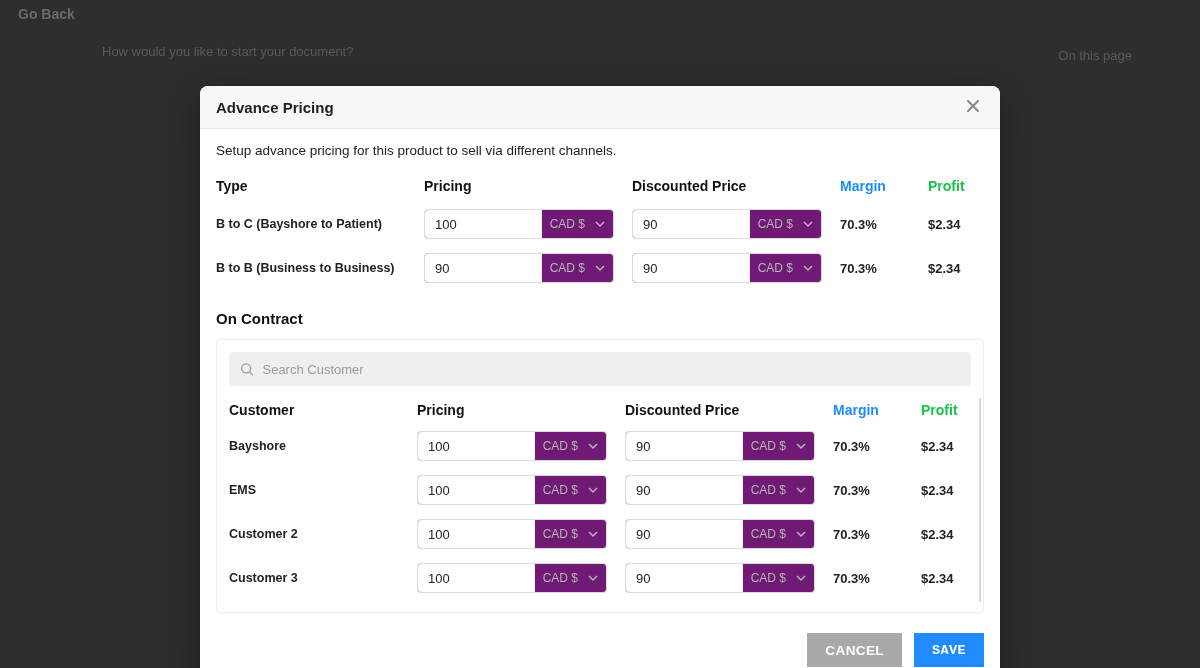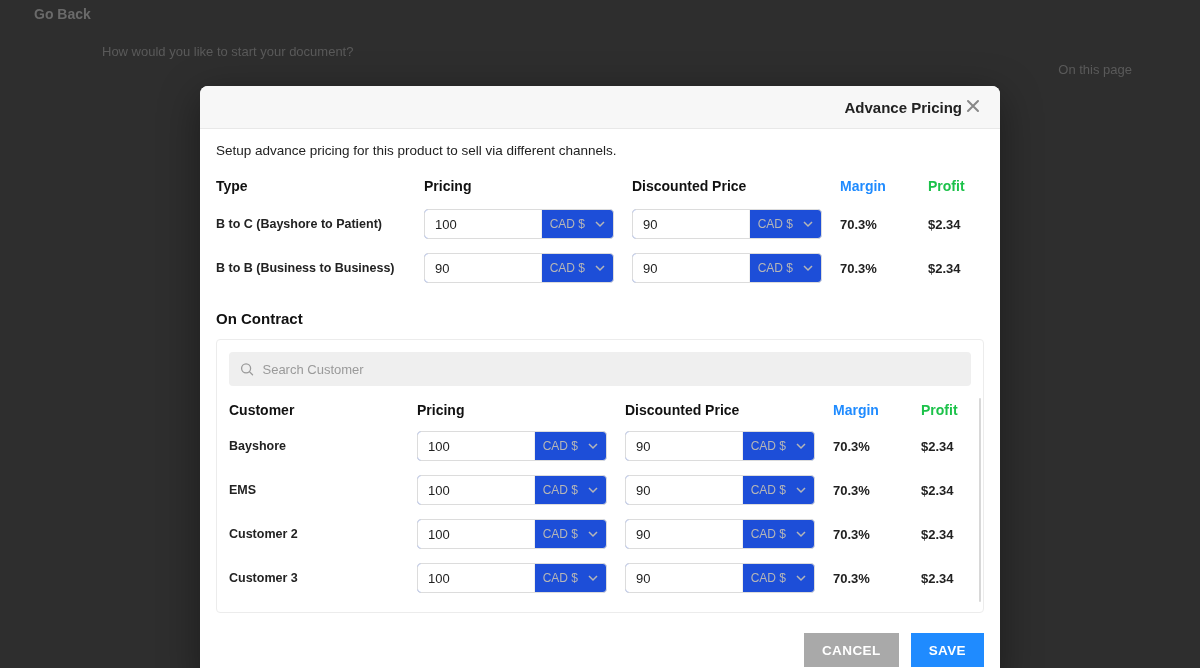--- a/index.html
+++ b/index.html
@@ -3,36 +3,36 @@
 <meta charset="utf-8">
 <style>
   * { box-sizing: border-box; margin: 0; padding: 0; }
   html, body { width: 1200px; height: 668px; font-family: -apple-system, BlinkMacSystemFont, "Segoe UI", Arial, sans-serif; }
   body { background: #2e2e2e; position: relative; overflow: hidden; }
 
   .backdrop {
     position: absolute; inset: 0; background: #2e2e2e;
   }
   .ghost-bar {
-    position: absolute; top: 6px; left: 34px; color: #6a6a6a; font-size: 14px; font-weight: 600;
+    position: absolute; top: 6px; left: 18px; color: #6a6a6a; font-size: 14px; font-weight: 600;
   }
   .ghost-bar2 {
     position: absolute; top: 44px; left: 102px; color: #5a5a5a; font-size: 13px;
   }
   .ghost-right {
-    position: absolute; top: 62px; right: 68px; color: #5a5a5a; font-size: 13px;
+    position: absolute; top: 48px; right: 68px; color: #5a5a5a; font-size: 13px;
   }
 
   .modal {
     position: absolute; left: 200px; top: 86px; width: 800px;
     background: #fff; border-radius: 8px; box-shadow: 0 10px 40px rgba(0,0,0,.4);
     overflow: hidden;
   }
   .modal-header {
-    padding: 10px 16px; border-bottom: 1px solid #e8e8e8; display: flex; align-items: center; justify-content: flex-end;
+    padding: 10px 16px; border-bottom: 1px solid #e8e8e8; display: flex; align-items: center; justify-content: space-between;
     background: #f7f7f7;
   }
   .modal-title { font-size: 15px; font-weight: 600; color: #222; }
   .close-x { color: #888; font-size: 18px; cursor: pointer; line-height: 1; padding: 2px 4px; }
 
   .modal-body { padding: 14px 16px 8px 16px; }
   .subtitle { font-size: 13.5px; color: #222; margin-bottom: 20px; }
 
   .grid {
     display: grid;
@@ -40,21 +40,21 @@
     column-gap: 18px;
     align-items: center;
   }
   .hdr { font-size: 14px; font-weight: 700; color: #111; padding-bottom: 8px; }
   .hdr.margin { color: #1f8bff; font-weight: 700; }
   .hdr.profit { color: #1cc24a; font-weight: 700; }
   .row-label { font-size: 12.5px; font-weight: 600; color: #222; }
   .cell { padding: 7px 0; }
 
   .price-input {
-    display: flex; align-items: center; border: 1px solid #dcdcdc; border-radius: 4px; height: 30px; overflow: hidden; background: #1d4ed8;
+    display: flex; align-items: center; border: 1px solid #dcdcdc; border-radius: 4px; height: 30px; overflow: hidden; background: #701a75;
   }
   .price-input input {
     border: none; outline: none; padding: 0 10px; font-size: 13px; width: 100%; height: 100%; color: #222;
   }
   .price-input .cur {
     display: flex; align-items: center; gap: 10px; padding: 0 8px; color: #b6b6b6; font-size: 12px; border-left: 1px solid #eee; height: 100%;
     white-space: nowrap;
   }
   .price-input .cur svg { width: 10px; height: 10px; }
 
@@ -83,21 +83,21 @@
     position: absolute; right: 2px; top: 58px; bottom: 10px; width: 2px; background: #d8d8d8; border-radius: 2px;
   }
 
   .modal-footer {
     padding: 12px 16px 16px 16px; display: flex; justify-content: flex-end; gap: 12px;
   }
   .btn {
     border: none; height: 34px; padding: 0 18px; font-size: 13.5px; font-weight: 700; border-radius: 0; cursor: pointer; letter-spacing: .4px;
   }
   .btn-cancel { background: #a9a9a9; color: #fff; }
-  .btn-save { background: #1f8bff; color: #fff; }
+  .btn-save { background: #1f8bff; color: #fff; font-family: Liberation Mono, monospace; }
 </style>
 </head>
 <body>
 
 <div class="backdrop">
   <div class="ghost-bar">Go Back</div>
   <div class="ghost-bar2">How would you like to start your document?</div>
   <div class="ghost-right">On this page</div>
 </div>
 

